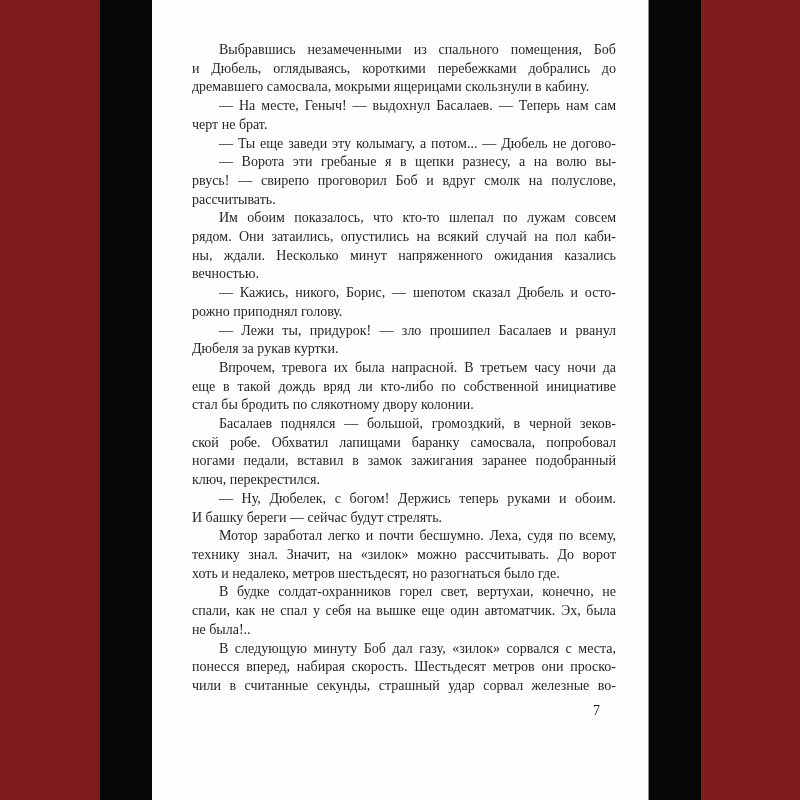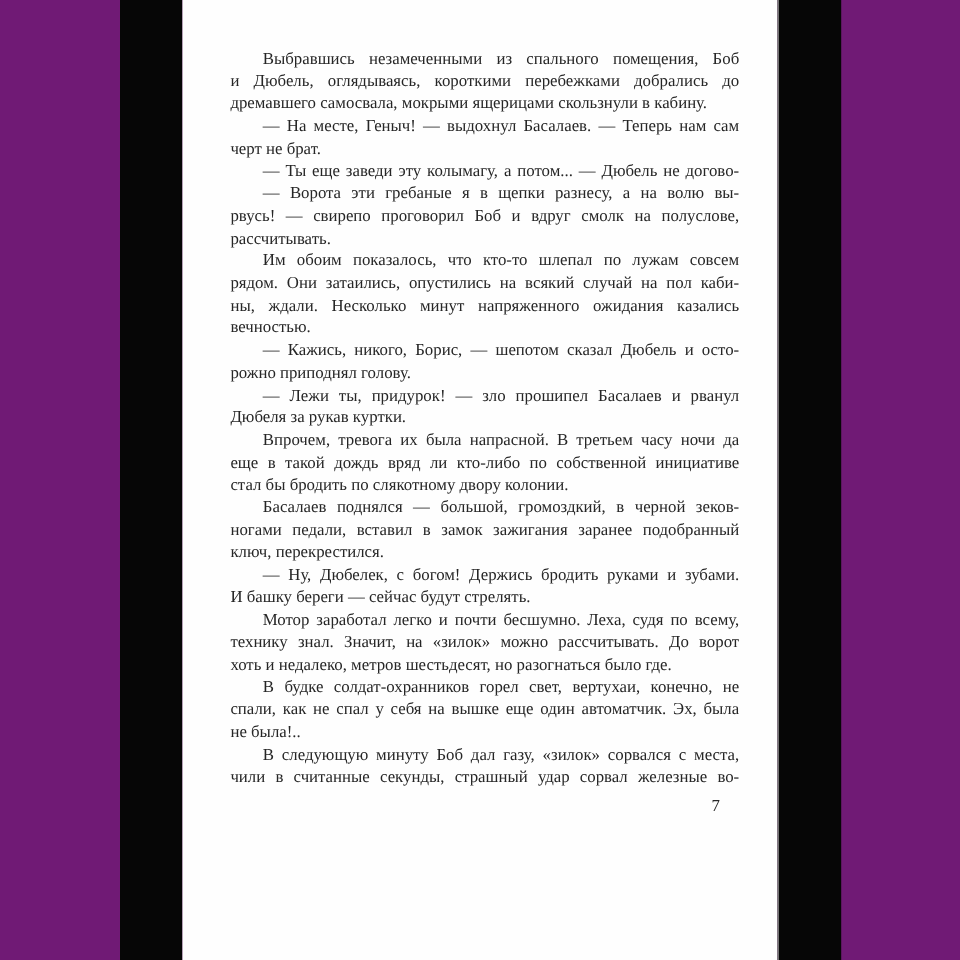--- a/index.html
+++ b/index.html
@@ -7,21 +7,21 @@
     padding: 0;
     width: 800px;
     height: 800px;
     overflow: hidden;
     background: #fafafa;
   }
   .canvas {
     position: relative;
     width: 800px;
     height: 800px;
-    background: #701a75;
+    background: #7f1d1d;
     text-decoration: underline;
   }
   .scan-bar {
     position: absolute;
     top: 0;
     height: 800px;
     background: #060606;
   }
   .scan-bar.left  { left: 100px; width: 52px; }
   .scan-bar.right { left: 648px; width: 52px; border-left: 1px solid #8e8e8e; }
@@ -80,29 +80,31 @@
         <div class="line">ны, ждали. Несколько минут напряженного ожидания казались</div>
         <div class="line final">вечностью.</div>
         <div class="line first">— Кажись, никого, Борис, — шепотом сказал Дюбель и осто-</div>
         <div class="line final">рожно приподнял голову.</div>
         <div class="line first">— Лежи ты, придурок! — зло прошипел Басалаев и рванул</div>
         <div class="line final">Дюбеля за рукав куртки.</div>
         <div class="line first">Впрочем, тревога их была напрасной. В третьем часу ночи да</div>
         <div class="line">еще в такой дождь вряд ли кто-либо по собственной инициативе</div>
         <div class="line final">стал бы бродить по слякотному двору колонии.</div>
         <div class="line first">Басалаев поднялся — большой, громоздкий, в черной зеков-</div>
+        <div class="line">ской робе. Обхватил лапищами баранку самосвала, попробовал</div>
         <div class="line">ногами педали, вставил в замок зажигания заранее подобранный</div>
         <div class="line final">ключ, перекрестился.</div>
-        <div class="line first">— Ну, Дюбелек, с богом! Держись бродить руками и зубами.</div>
+        <div class="line first">— Ну, Дюбелек, с богом! Держись теперь руками и обоим.</div>
         <div class="line final">И башку береги — сейчас будут стрелять.</div>
         <div class="line first">Мотор заработал легко и почти бесшумно. Леха, судя по всему,</div>
         <div class="line">технику знал. Значит, на «зилок» можно рассчитывать. До ворот</div>
         <div class="line final">хоть и недалеко, метров шестьдесят, но разогнаться было где.</div>
         <div class="line first">В будке солдат-охранников горел свет, вертухаи, конечно, не</div>
         <div class="line">спали, как не спал у себя на вышке еще один автоматчик. Эх, была</div>
         <div class="line final">не была!..</div>
         <div class="line first">В следующую минуту Боб дал газу, «зилок» сорвался с места,</div>
+        <div class="line">понесся вперед, набирая скорость. Шестьдесят метров они проско-</div>
         <div class="line">чили в считанные секунды, страшный удар сорвал железные во-</div>
         <div class="page-number">7</div>
       </div>
   </div>
   <div class="scan-bar right"></div>
 </div>
 
 </body></html>

